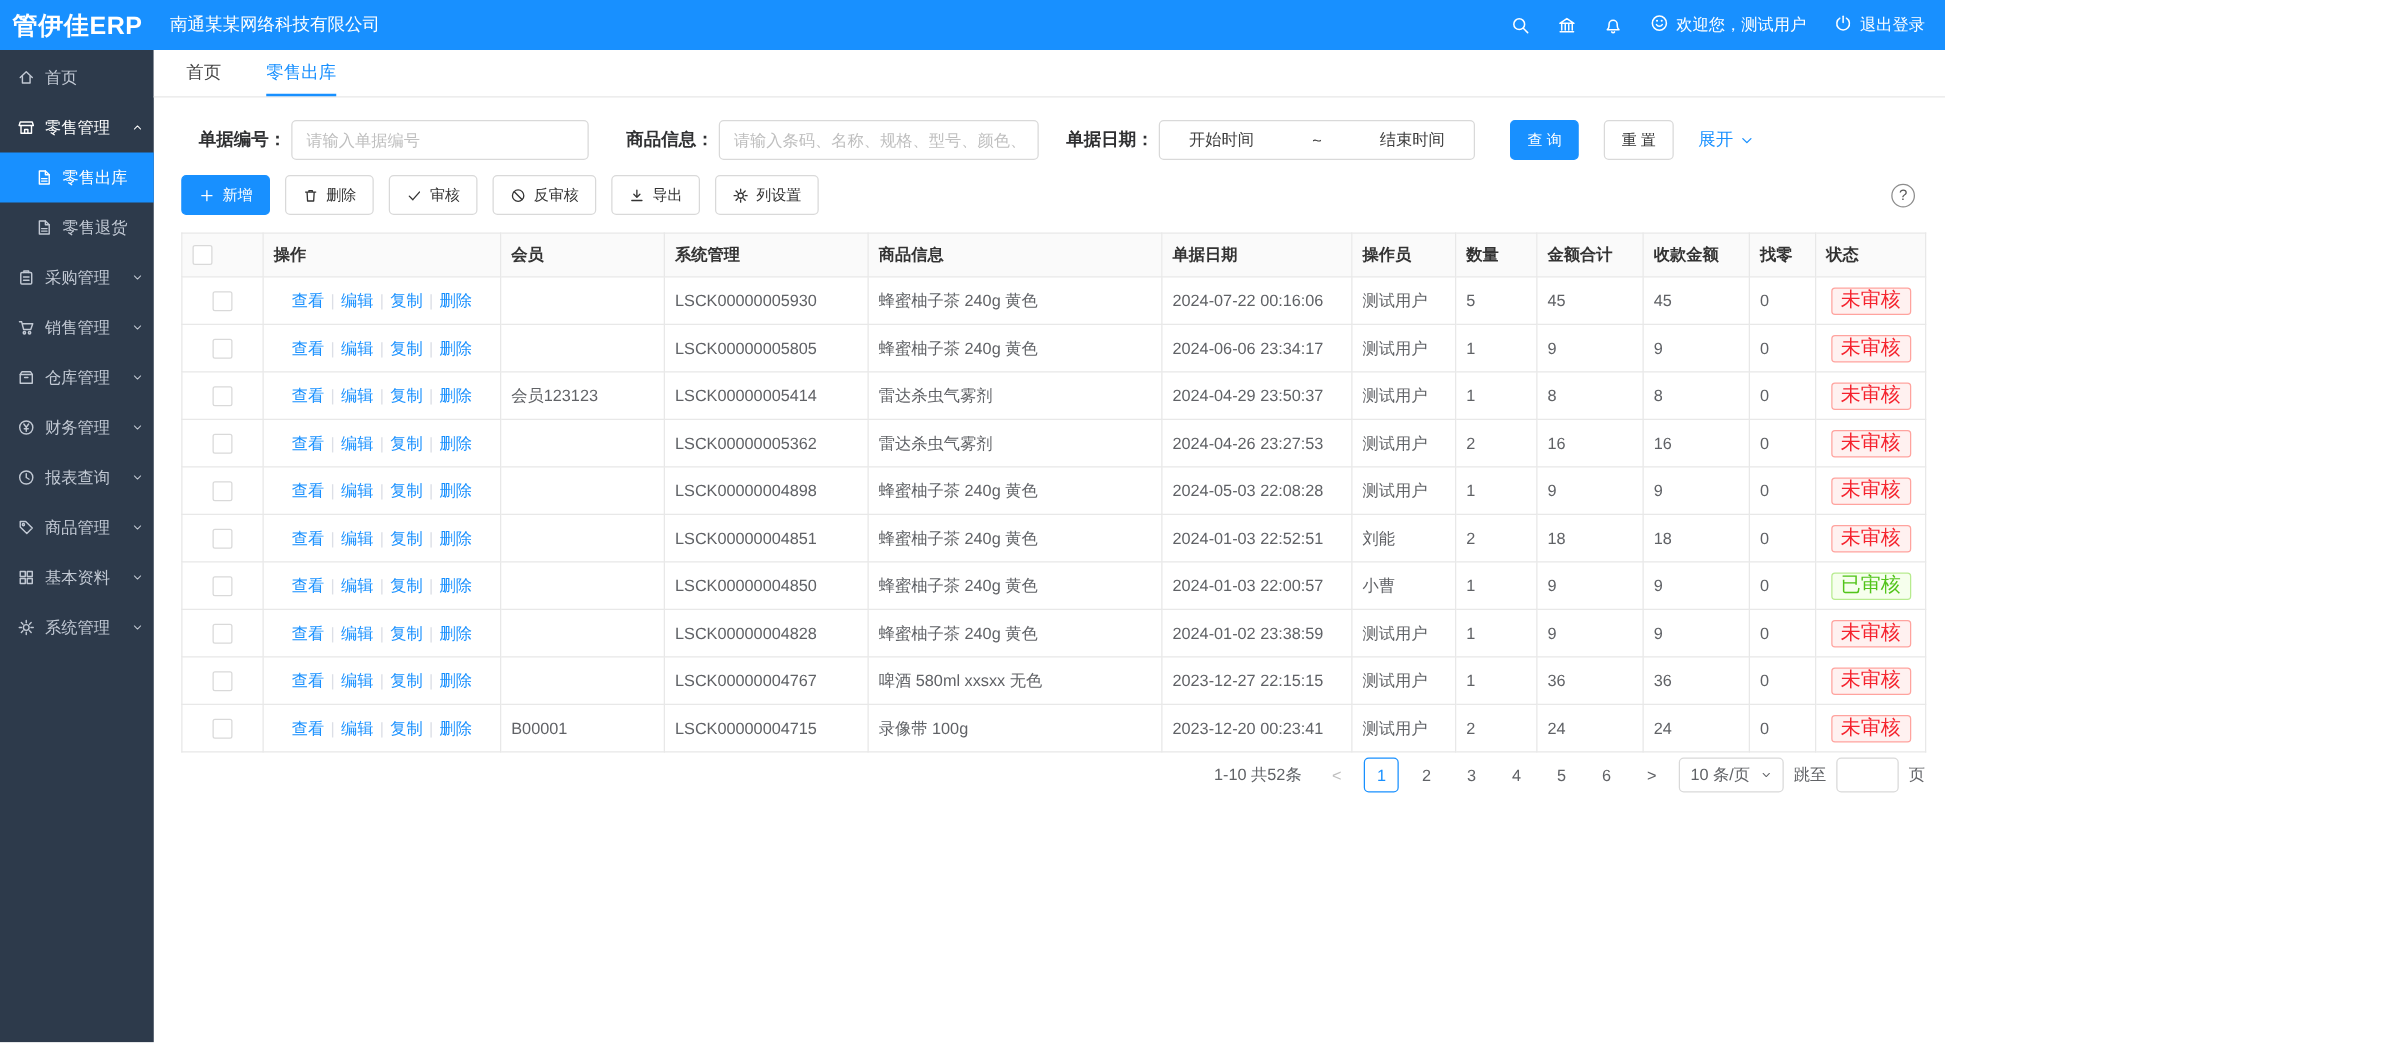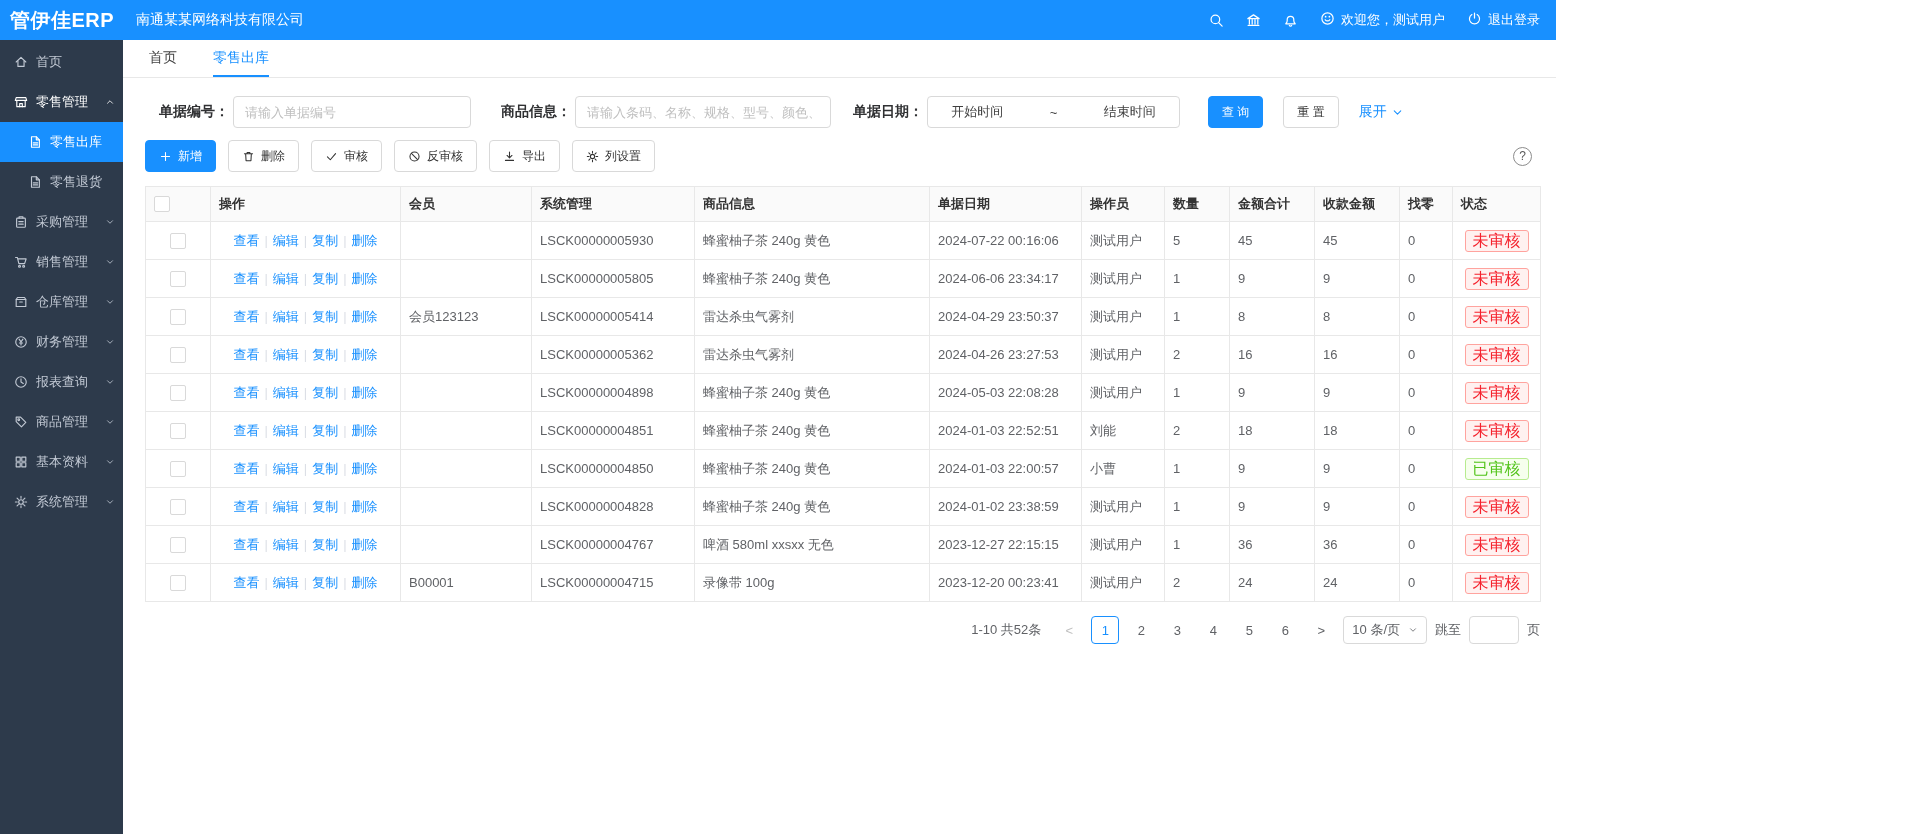--- a/index.html
+++ b/index.html
@@ -62,21 +62,21 @@
   .cbox { width: 16px; height: 16px; appearance: none; -webkit-appearance: none; border: 1px solid #d9d9d9; border-radius: 2px; background: #fff; margin: 0; vertical-align: middle; cursor: pointer; }
   .c-actions { text-align: center; }
   .c-actions a { color: #1890ff; cursor: pointer; text-decoration: none; }
   .sep { color: #dcdfe6; margin: 0 5px; }
   .c-status { text-align: center; }
   .badge { display: inline-block; padding: 2px 7px; font-size: 16px; border-radius: 3px; line-height: 16px; }
   .badge-red { color: #f5222d; background: #fff1f0; border: 1px solid #ffa39e; }
   .badge-green { color: #52c41a; background: #f6ffed; border: 1px solid #b7eb8f; }
 
   
-  .pager { width: 1395px; margin-top: 14px; display: flex; align-items: center; justify-content: flex-end; gap: 8px; font-size: 13px; color: #606266; }
+  .pager { width: 1395px; margin-top: 4px; display: flex; align-items: center; justify-content: flex-end; gap: 8px; font-size: 13px; color: #606266; }
   .pager .total { margin-right: 6px; }
   .pg { min-width: 28px; height: 28px; line-height: 28px; text-align: center; border-radius: 4px; cursor: pointer; border: 1px solid transparent; }
   .pg.active { border-color: #1890ff; color: #1890ff; background: #fff; }
   .pg.arrow-prev { color: #bfbfbf; }
   .pg.arrow-next { color: #606266; }
   .psize { height: 28px; border: 1px solid #d9d9d9; border-radius: 4px; padding: 0 8px; display: inline-flex; align-items: center; gap: 8px; color: #606266; cursor: pointer; background: #fff; }
   .jump-input { width: 50px; height: 28px; border: 1px solid #d9d9d9; border-radius: 4px; outline: none; padding: 0 6px; font-family: inherit; }
 </style>
 </head>
 <body>

